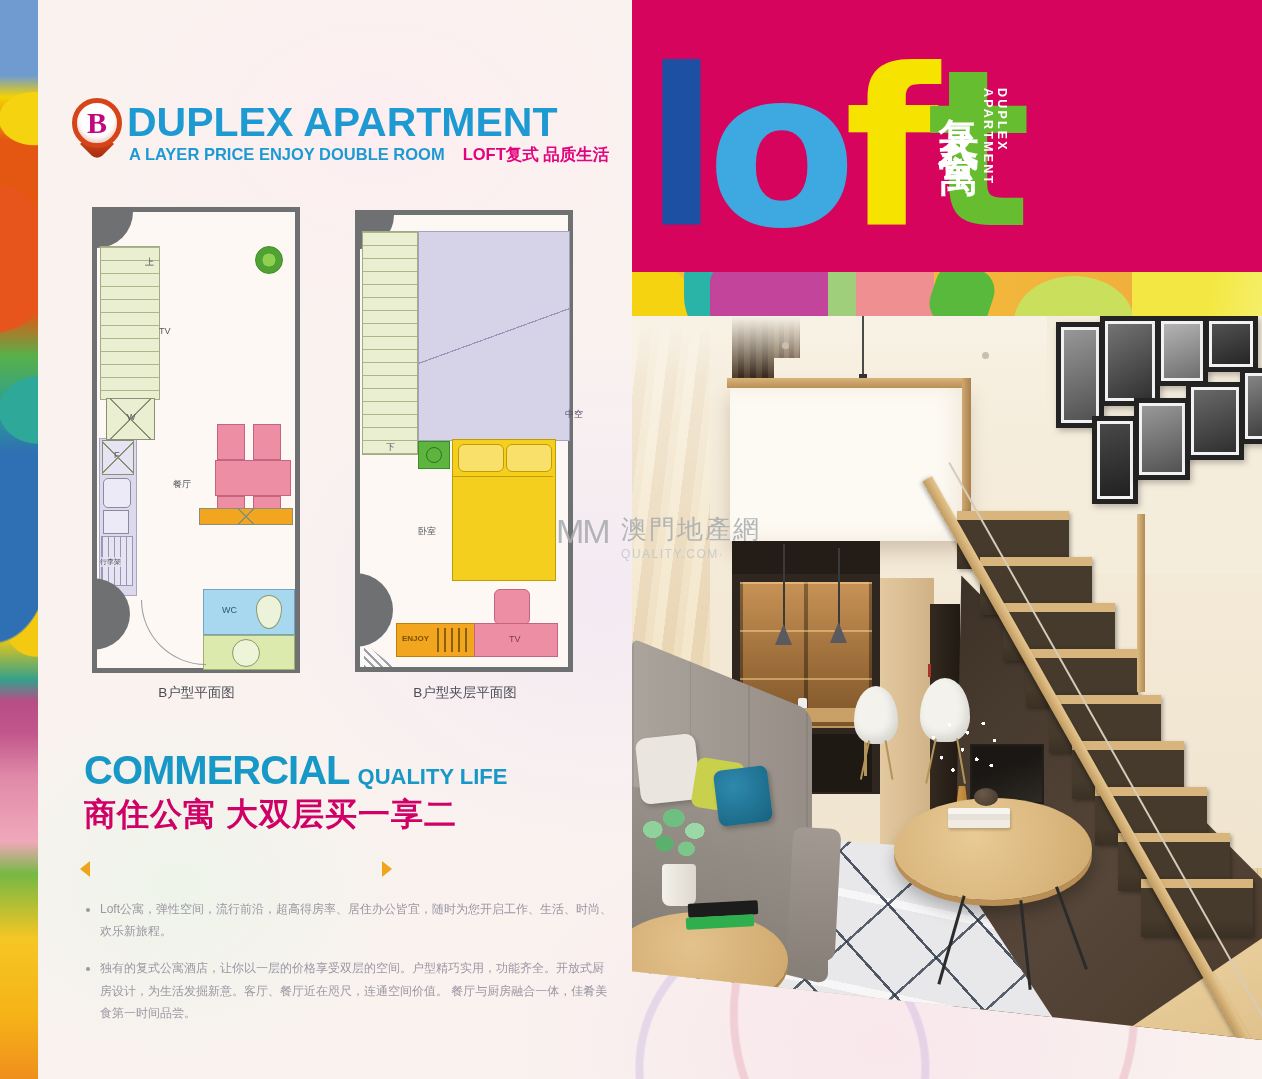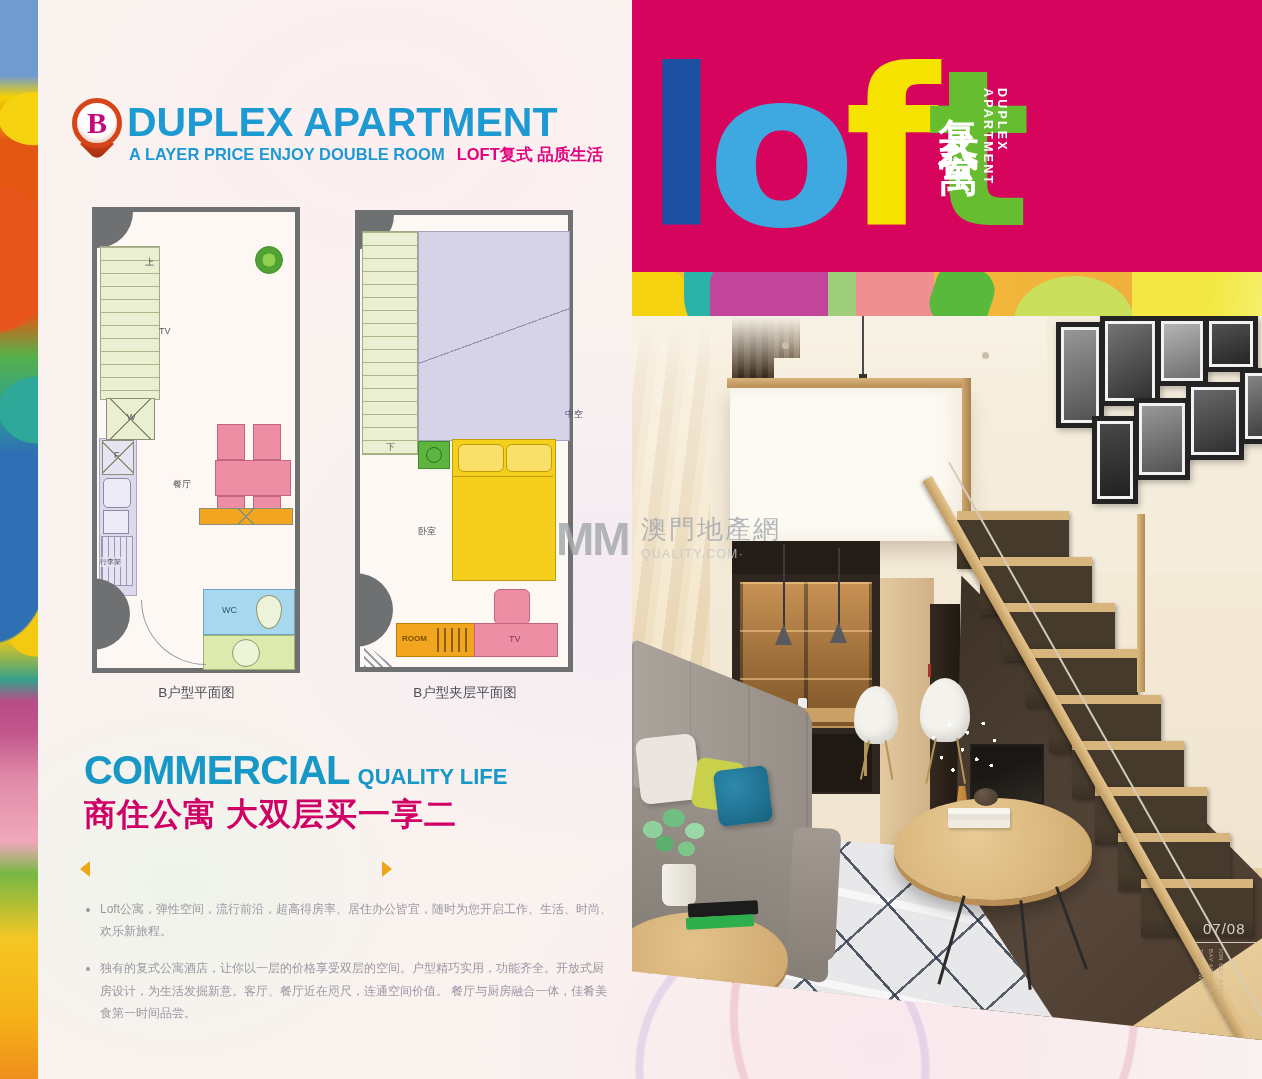--- a/index.html
+++ b/index.html
@@ -29,21 +29,21 @@
   .xbox{background:
       linear-gradient(45deg, rgba(0,0,0,0) calc(50% - .7px), #8a8f77 calc(50% - .7px) calc(50% + .7px), rgba(0,0,0,0) calc(50% + .7px)),
       linear-gradient(-45deg, rgba(0,0,0,0) calc(50% - .7px), #8a8f77 calc(50% - .7px) calc(50% + .7px), rgba(0,0,0,0) calc(50% + .7px));
       border:1px solid #8a8f77;}
   .fp-lbl{position:absolute;font-size:9px;color:#55565e;white-space:nowrap;}
   .corner{background:#6f7072;border-radius:0 0 100% 0;}
   .halfdisc{background:#6f7072;border-radius:0 100% 100% 0 / 0 50% 50% 0;}
   
   .hdr-title{font-weight:bold;color:#1e9ad3;font-size:41px;letter-spacing:0;}
   .hdr-sub{font-weight:bold;color:#1e9ad3;font-size:16.5px;}
-  .hdr-sub .cn{color:#e2047e;margin-left:12px;}
+  .hdr-sub .cn{color:#e2047e;margin-left:18px;}
   .com-h{font-weight:bold;color:#1798c6;font-size:40px;letter-spacing:-1px;}
   .com-h .sub{font-size:22px;letter-spacing:0;margin-left:8px;}
   .com-cn{font-weight:bold;color:#cf0166;font-size:32px;letter-spacing:1px;}
   .ribbon{background:#c60551;border:3px solid #efa51a;color:#fff;font-size:19px;font-weight:bold;
     text-align:center;line-height:32px;box-sizing:border-box;border-radius:2px;box-shadow:0 0 0 2px #c60551;}
   .tip{position:absolute;width:0;height:0;border-top:8px solid rgba(0,0,0,0);border-bottom:8px solid rgba(0,0,0,0);top:10px;}
   .bullets{margin:0;padding-left:14px;width:512px;color:#9b97a3;font-size:12px;line-height:1.85;}
   .bullets li{margin-bottom:15px;}
   
   .banner{left:632px;top:0;width:630px;height:272px;background:#d6045c;}
@@ -140,21 +140,21 @@
     </div>
 
     <div class="abs" style="left:92px;top:224px;width:102px;height:140px;background:#f5cf1e;border:1px solid #c09c06;">
       <div class="abs" style="left:5px;top:4px;width:44px;height:26px;background:#f9e06a;border:1px solid #c09c06;border-radius:6px;"></div>
       <div class="abs" style="left:53px;top:4px;width:44px;height:26px;background:#f9e06a;border:1px solid #c09c06;border-radius:6px;"></div>
       <div class="abs" style="left:0;top:36px;width:100px;height:1px;background:#c09c06;"></div>
     </div>
     <span class="fp-lbl" style="left:58px;top:310px;">卧室</span>
 
     <div class="abs" style="left:36px;top:408px;width:78px;height:32px;background:#f2a51f;border:1px solid #c07f08;">
-      <span class="fp-lbl" style="left:5px;top:10px;font-size:8px;font-weight:bold;color:#7a5200;">ROOM</span>
+      <span class="fp-lbl" style="left:5px;top:10px;font-size:8px;font-weight:bold;color:#7a5200;">ENJOY</span>
       <div class="abs" style="left:40px;top:4px;width:34px;height:24px;background:repeating-linear-gradient(90deg,#8a5f0a 0 2px,rgba(0,0,0,0) 2px 7px);"></div>
     </div>
     <div class="abs" style="left:134px;top:374px;width:34px;height:34px;background:#ee8ea4;border:1px solid #c4647e;border-radius:6px;"></div>
     <div class="abs" style="left:114px;top:408px;width:82px;height:32px;background:#ee8ea4;border:1px solid #c4647e;text-align:center;">
       <span class="fp-lbl" style="left:34px;top:10px;color:#7a3c50;">TV</span>
     </div>
     <div class="abs halfdisc" style="left:-5px;top:358px;width:38px;height:74px;"></div>
     <div class="abs" style="left:4px;top:428px;width:30px;height:24px;background:repeating-linear-gradient(45deg,#9aa0aa 0 2px,rgba(0,0,0,0) 2px 6px);clip-path:polygon(0 0,100% 100%,0 100%);"></div>
   </div>
   <div class="abs" style="left:390px;top:684px;width:150px;text-align:center;font-size:13.5px;color:#4c4c55;">B户型夹层平面图</div>
@@ -323,30 +323,21 @@
       radial-gradient(18px 15px at 45% 22%, #6fbf80 60%, rgba(0,0,0,0) 62%),
       radial-gradient(16px 13px at 70% 42%, #9ad8a6 60%, rgba(0,0,0,0) 62%),
       radial-gradient(15px 13px at 34% 62%, #5cb06d 60%, rgba(0,0,0,0) 62%),
       radial-gradient(14px 12px at 60% 70%, #7cc68a 60%, rgba(0,0,0,0) 62%);"></div>
     <div class="abs" style="left:30px;top:548px;width:34px;height:42px;background:linear-gradient(90deg,#f4f1ea,#ddd8cd);border-radius:4px 4px 8px 8px;"></div>
     <div class="abs" style="left:56px;top:586px;width:70px;height:14px;background:#1c1c1c;border-radius:2px;transform:rotate(-3deg);"></div>
     <div class="abs" style="left:54px;top:600px;width:68px;height:12px;background:#2fae4e;border-radius:2px;transform:rotate(-3deg);"></div>
   </div>
 
   <div class="abs wm" style="left:556px;top:512px;z-index:9;">
-    <span style="font-size:46px;font-weight:bold;letter-spacing:-2px;vertical-align:top;">MM</span>
+    <span style="font-size:34px;font-weight:normal;letter-spacing:-2px;vertical-align:top;">MM</span>
     <span style="display:inline-block;margin-left:8px;vertical-align:top;">
       <span style="display:block;font-size:26px;letter-spacing:2px;text-align:right;">澳門地產網</span>
       <span style="display:block;font-size:12px;letter-spacing:1.5px;color:#c3c6c9;">QUALITY.COM·</span>
     </span>
   </div>
 
-  <div class="abs" style="left:1196px;top:920px;z-index:9;width:66px;">
-    <div class="foot-no" style="padding-left:7px;">07/08</div>
-    <div style="margin-top:5px;width:60px;height:1px;background:#cfc8bb;"></div>
-    <div style="margin-top:6px;height:74px;display:flex;gap:1px;">
-      <span class="fine">THE LOW</span>
-      <span class="fine">BAY AREA, W.B.</span>
-      <span class="fine">ION CEP STATUS A</span>
-    </div>
-  </div>
 
 </div>
 
 </body></html>

